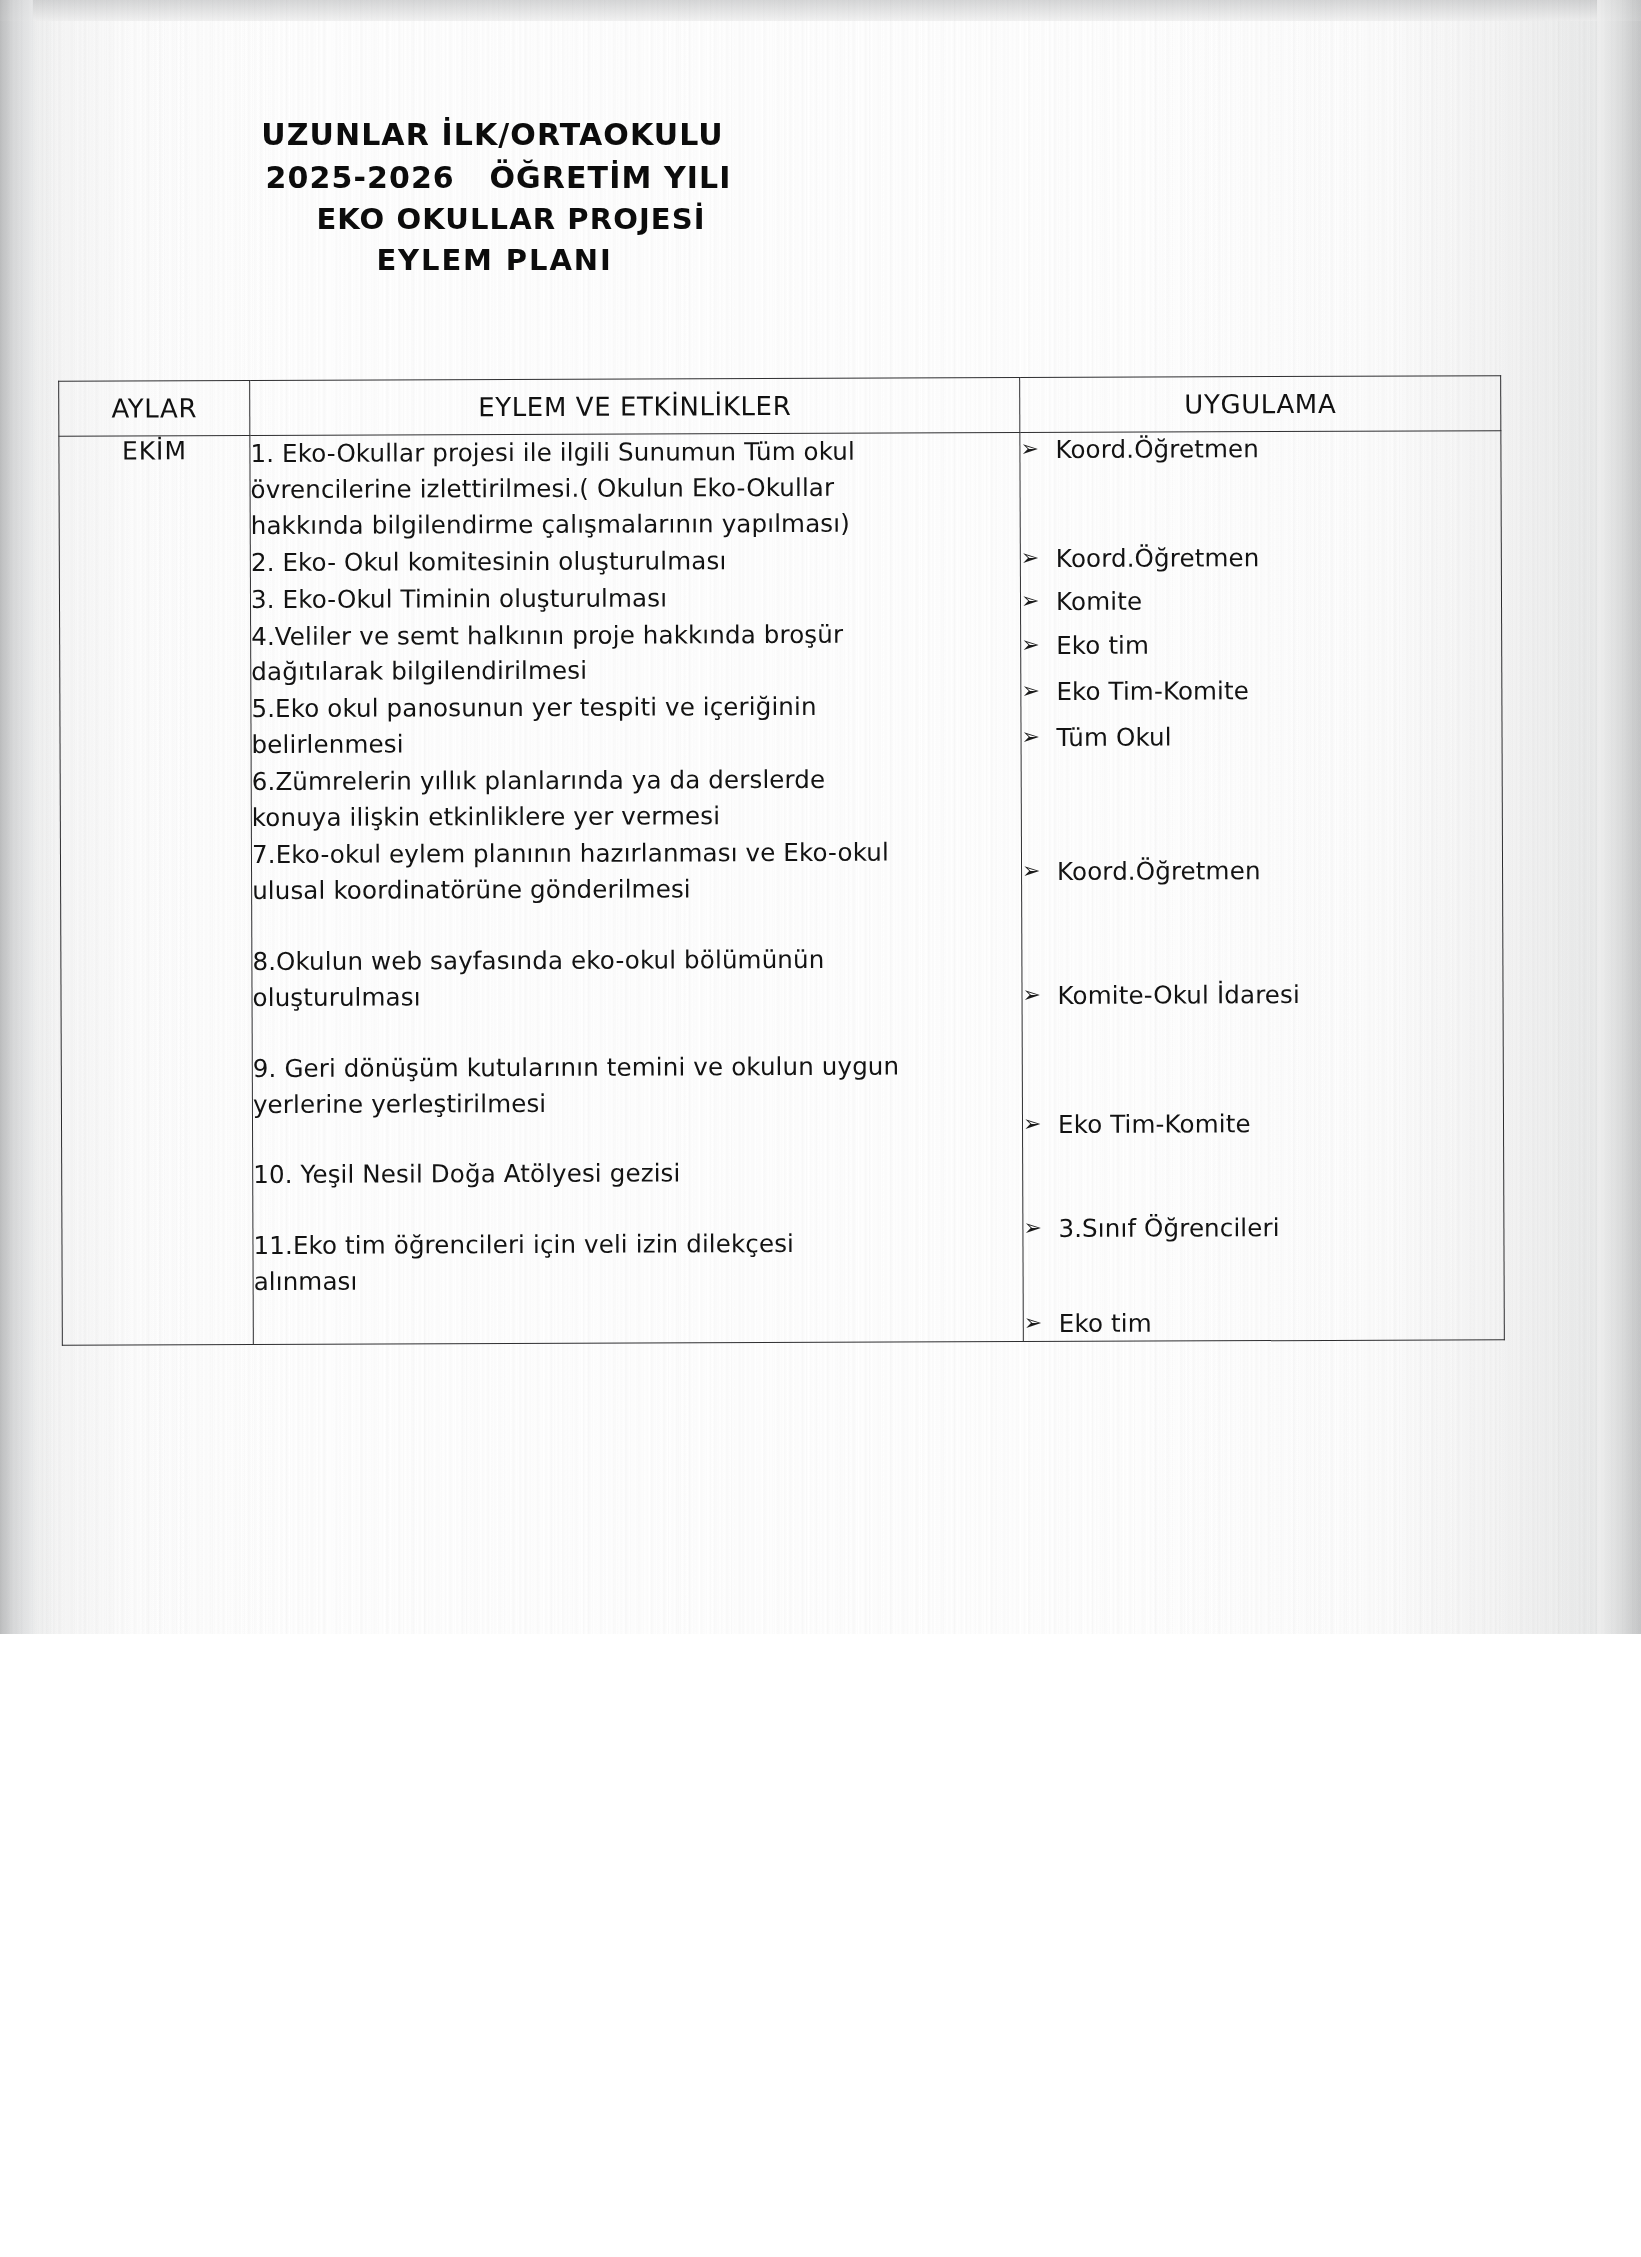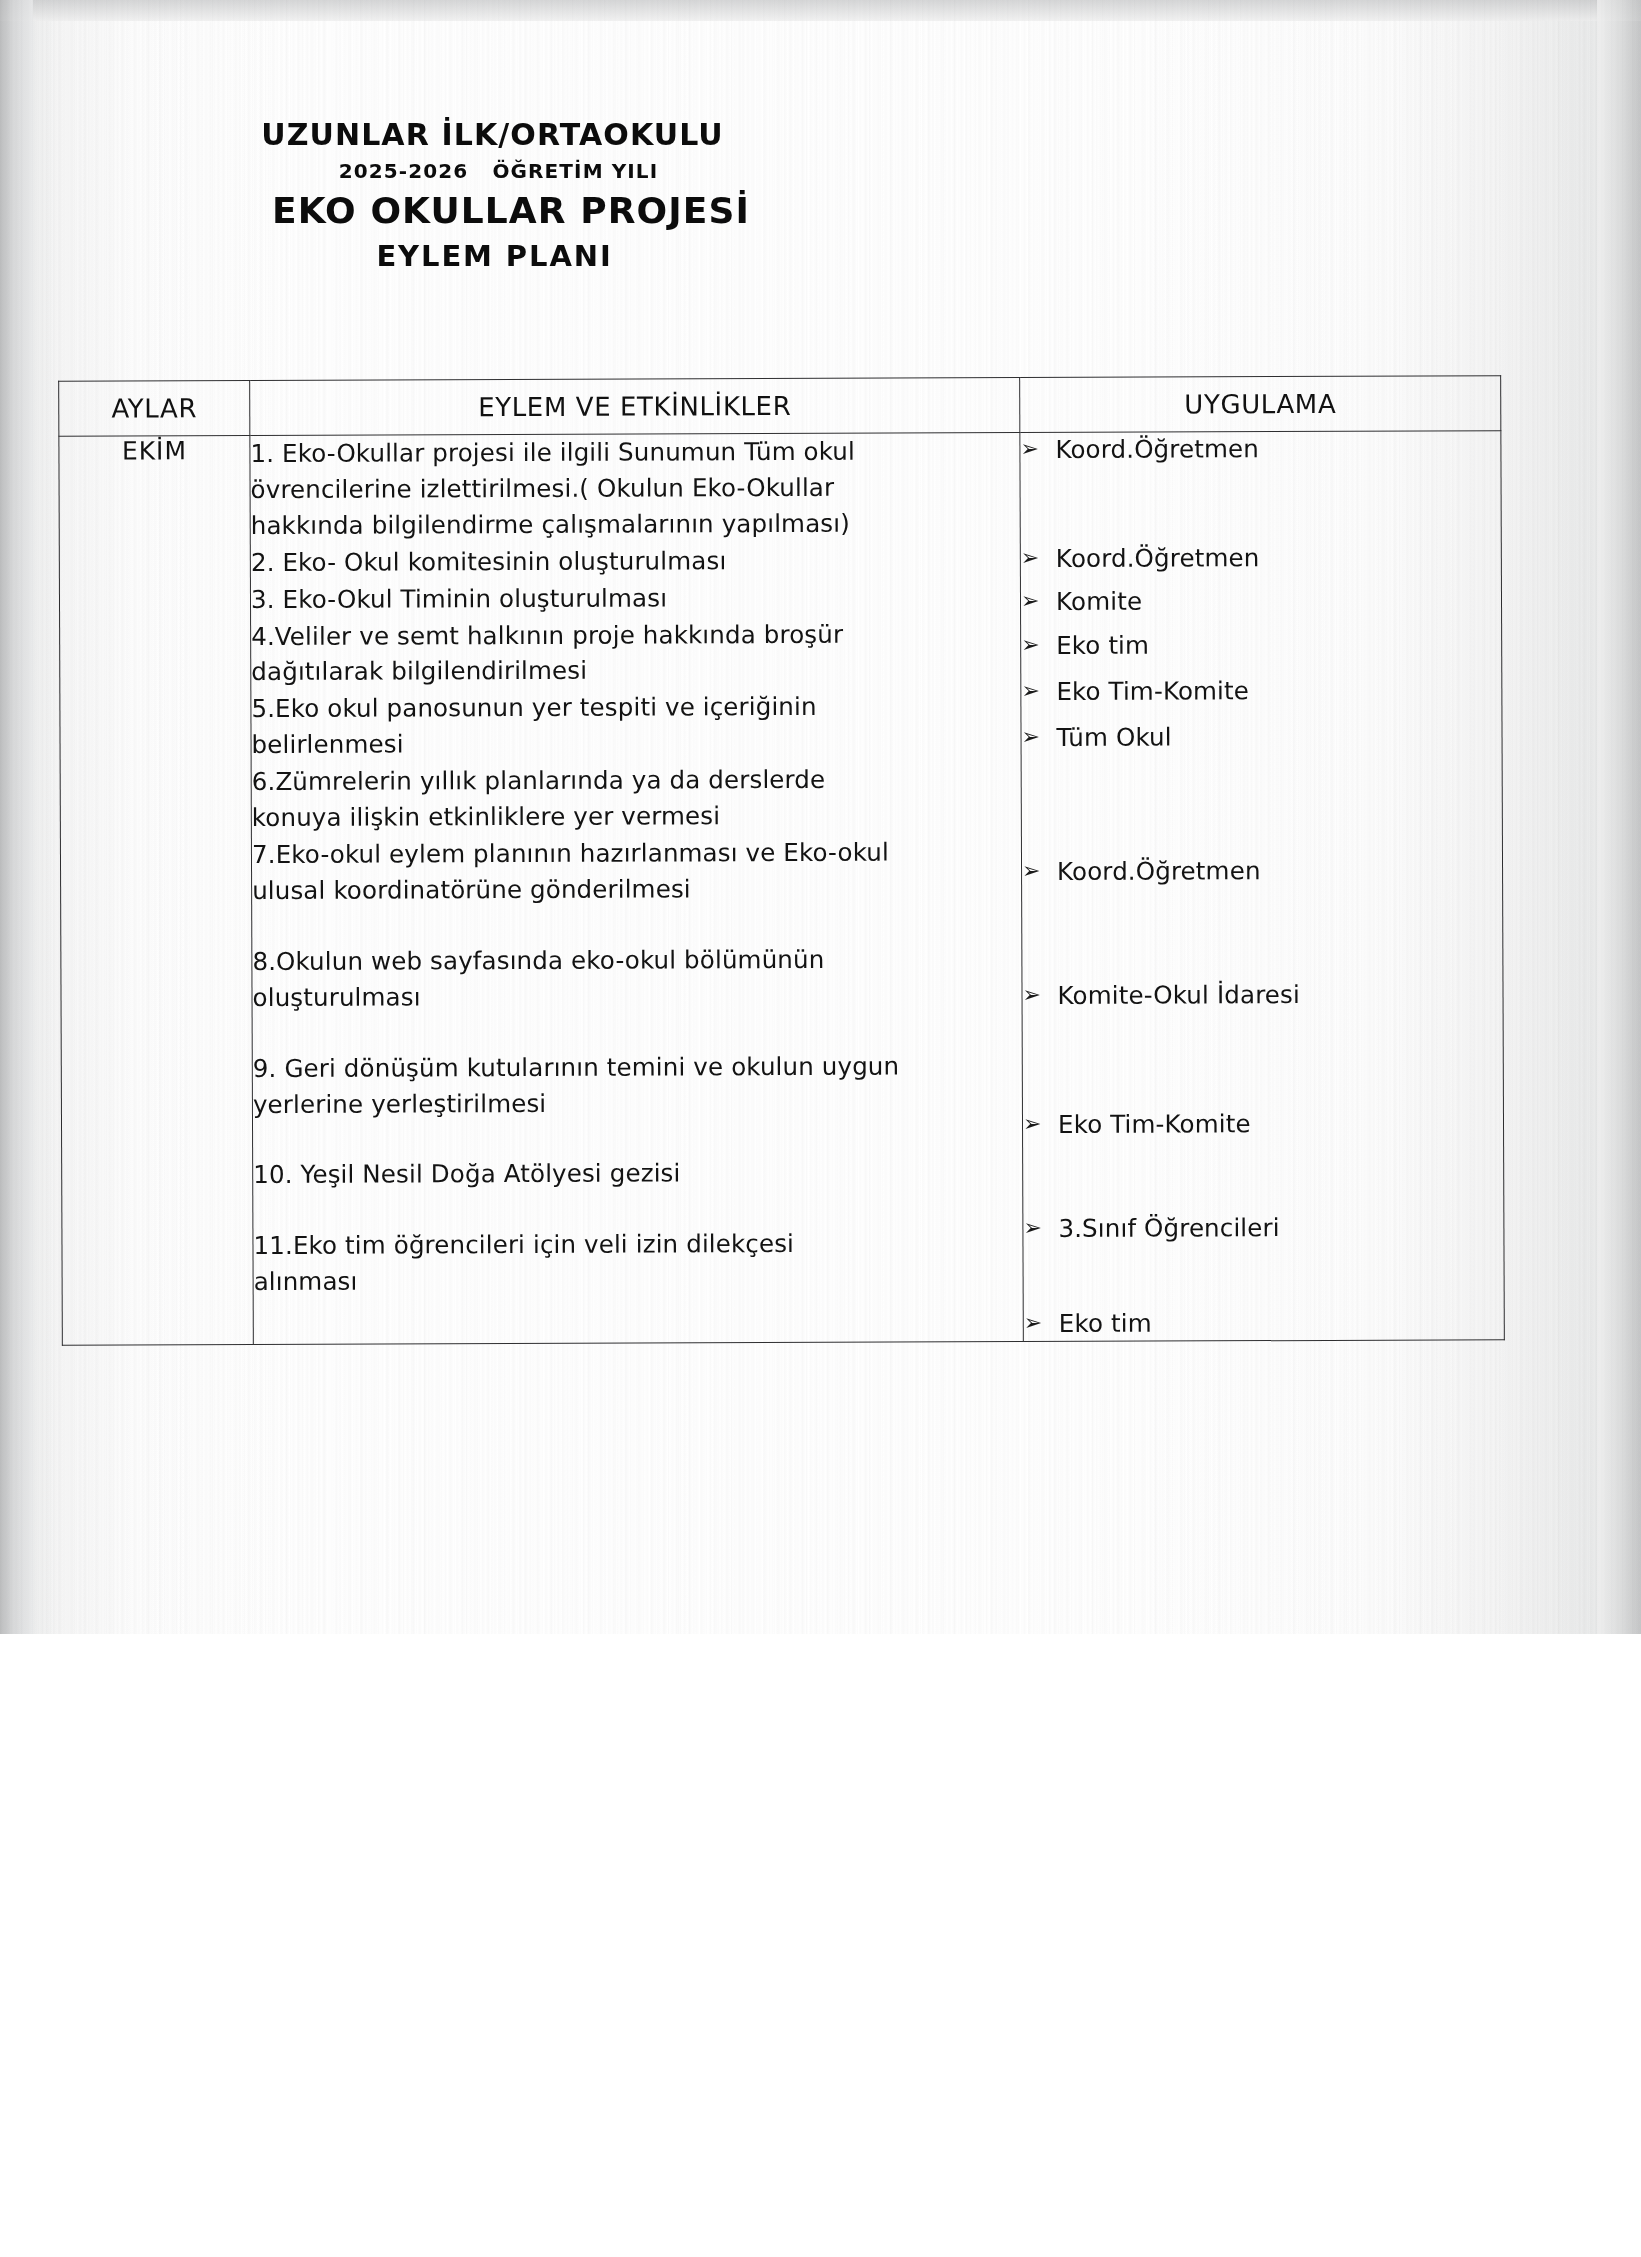--- a/index.html
+++ b/index.html
@@ -78,22 +78,22 @@
   .doc-heading .hline {
     display: block;
     font-family: "DejaVu Sans", "Liberation Sans", sans-serif;
     font-weight: 700;
     font-size: 29px;
     letter-spacing: 1.1px;
     color: #0c0c0c;
     white-space: pre;
   }
   .hline.l1 { font-size: 30px; padding-left: 0px; }
-  .hline.l2 { font-size: 20px; padding-left: 12px; }
-  .hline.l3 { font-size: 36px; padding-left: 37px; }
+  .hline.l2 { font-size: 30px; padding-left: 12px; }
+  .hline.l3 { font-size: 29px; padding-left: 37px; }
   .hline.l4 { font-size: 29px; padding-left: 4px; letter-spacing: 1.9px; }
 
   
   .plan-table {
     position: absolute;
     left: 60px;
     top: 378px;
     width: 1442px;
     border-collapse: collapse;
     table-layout: fixed;

